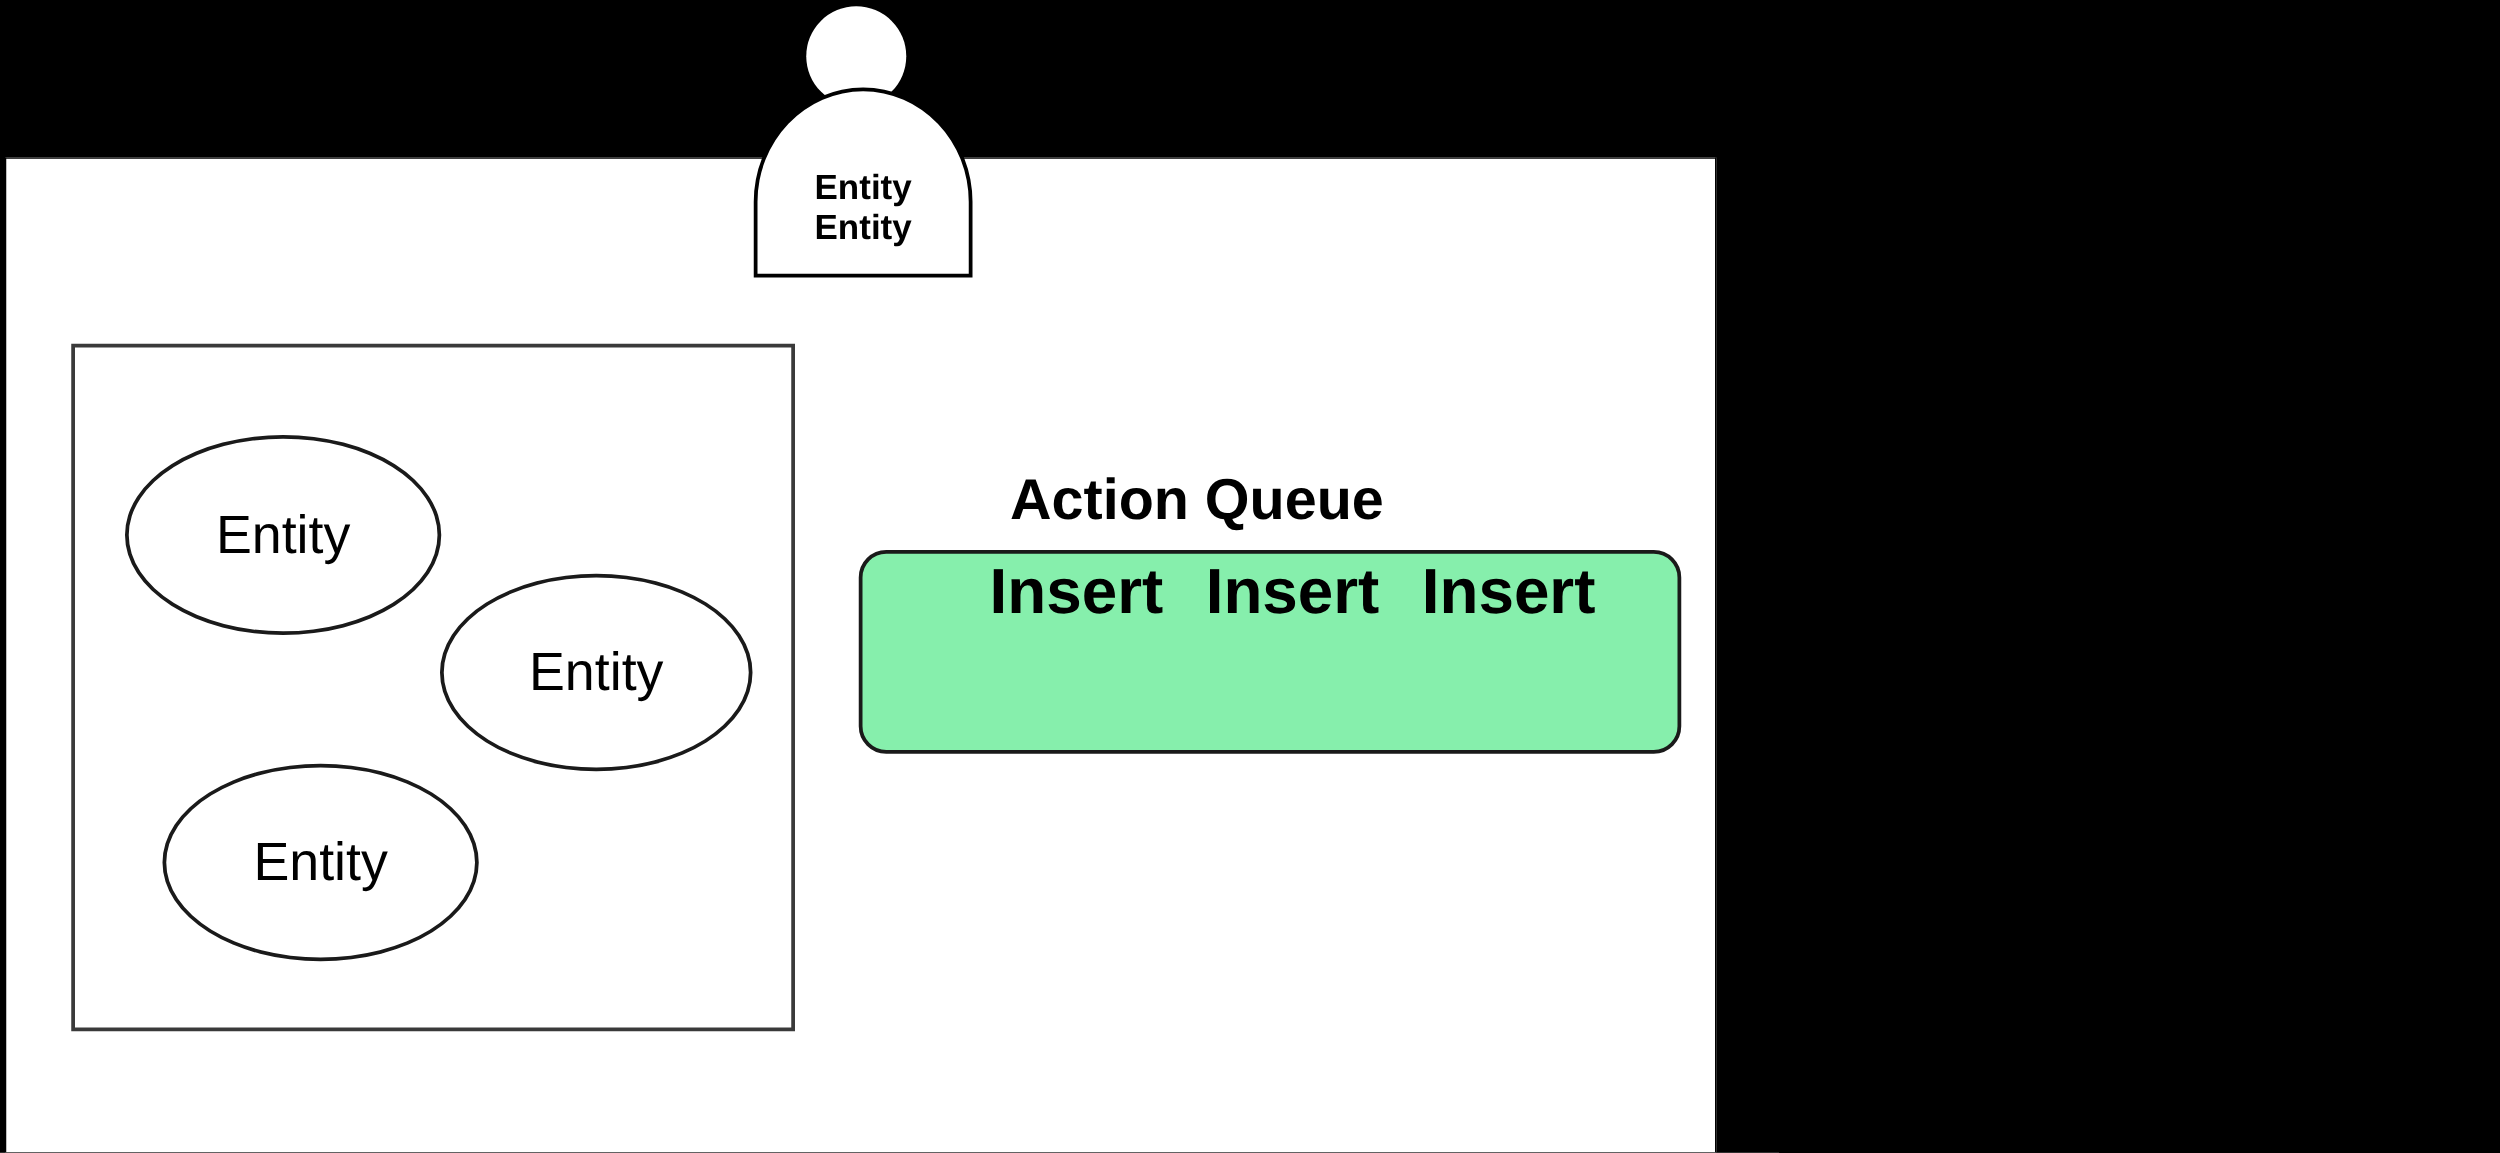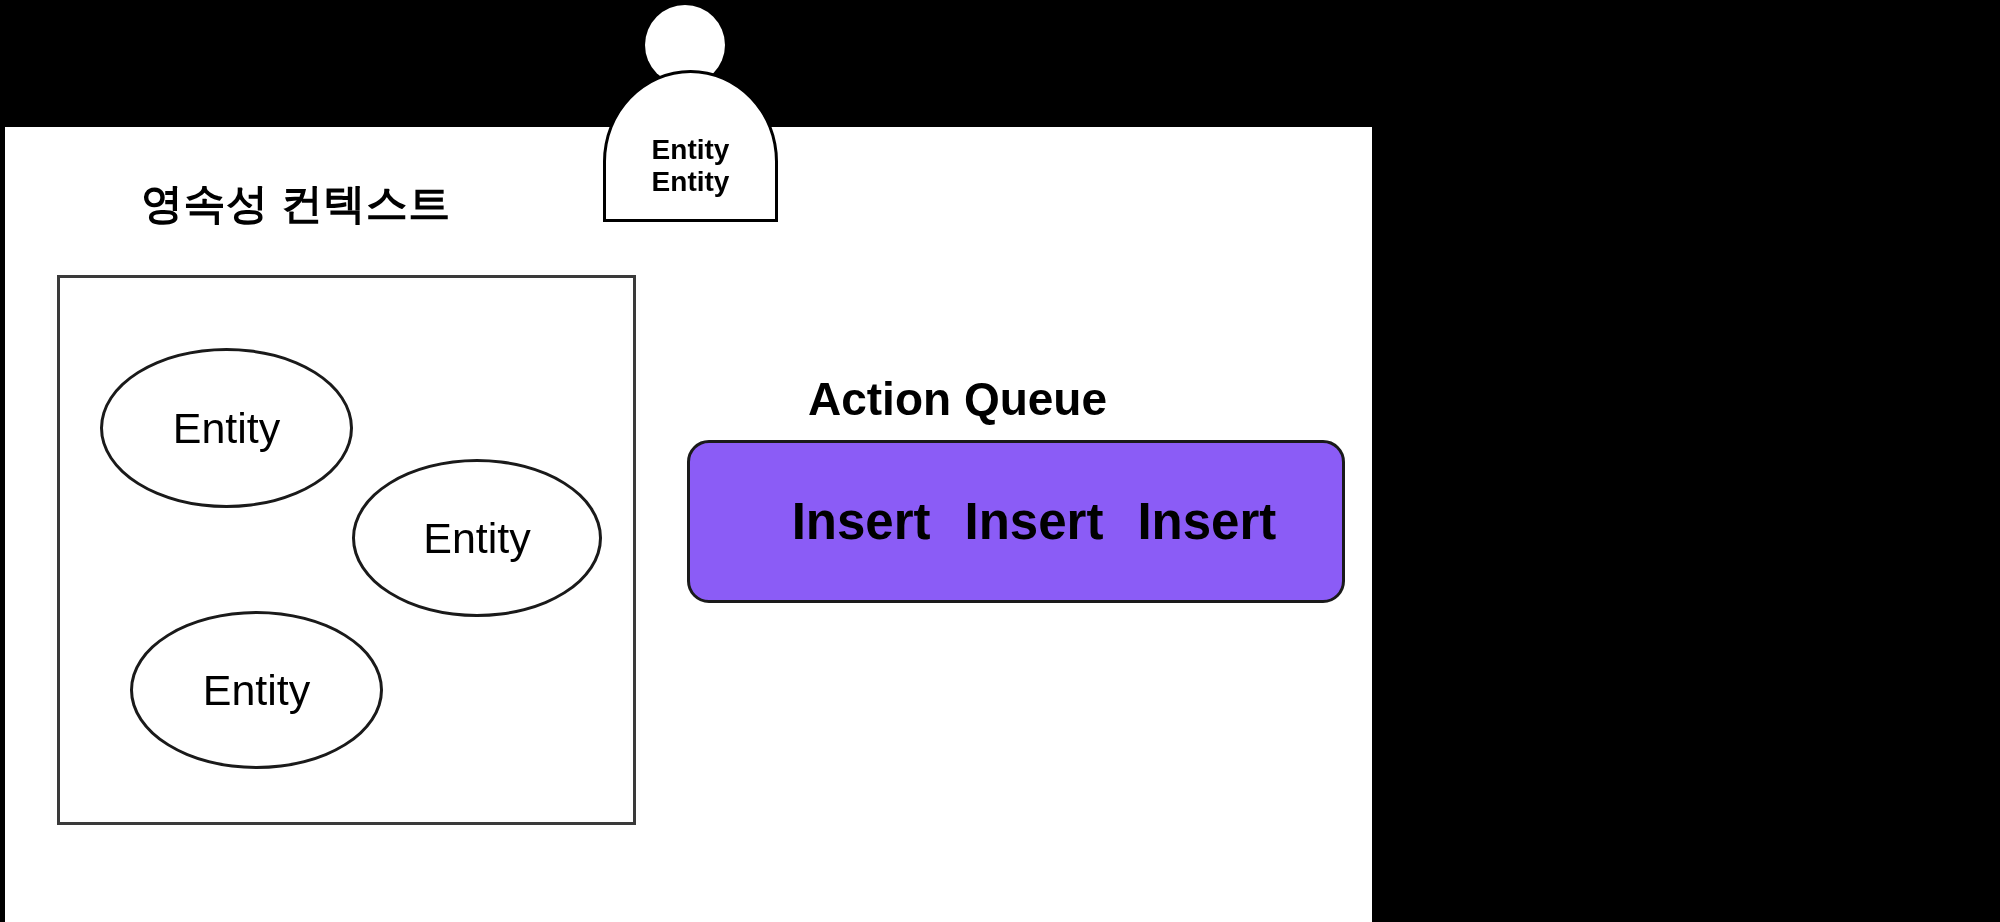--- a/index.html
+++ b/index.html
@@ -64,25 +64,24 @@
     left:808px; top:372px;
     font-size:46px;
     font-weight:bold;
     color:#000000;
     white-space:nowrap;
   }
   .aq-box{
     position:absolute;
     left:687px; top:440px;
     width:658px; height:163px;
-    background:#8b5cf6;
+    background:#86efac;
     border:3px solid #1a1a1a;
     border-radius:22px;
     display:flex;
-    align-items:center;
     justify-content:center;
     gap:34px;
     padding-left:36px;
   }
   .aq-item{
     font-size:51px;
     font-weight:bold;
     color:#000000;
     white-space:nowrap;
   }
@@ -159,21 +158,20 @@
     font-weight:normal;
   }
 </style>
 </head>
 <body>
 
 <div id="stage">
 
   <div class="panel"></div>
 
-  <div class="ctx-title">영속성 컨텍스트</div>
 
   <div class="entity-box"></div>
 
   <div class="entity e0">
     <span>Entity</span>
   </div>
   <div class="entity e1">
     <span>Entity</span>
   </div>
   <div class="entity e2">

